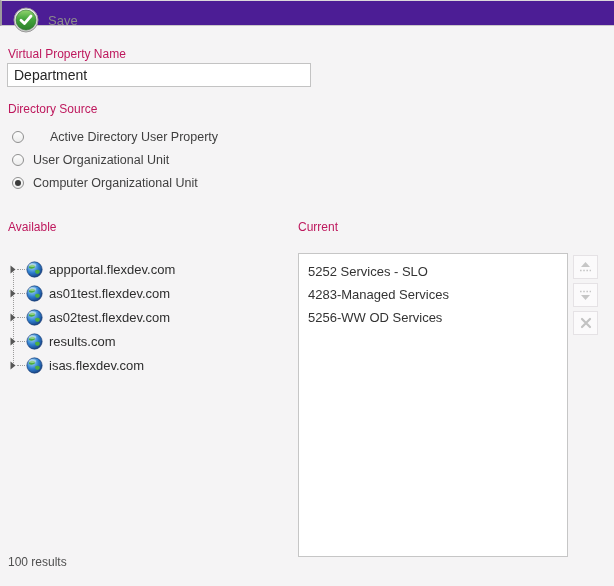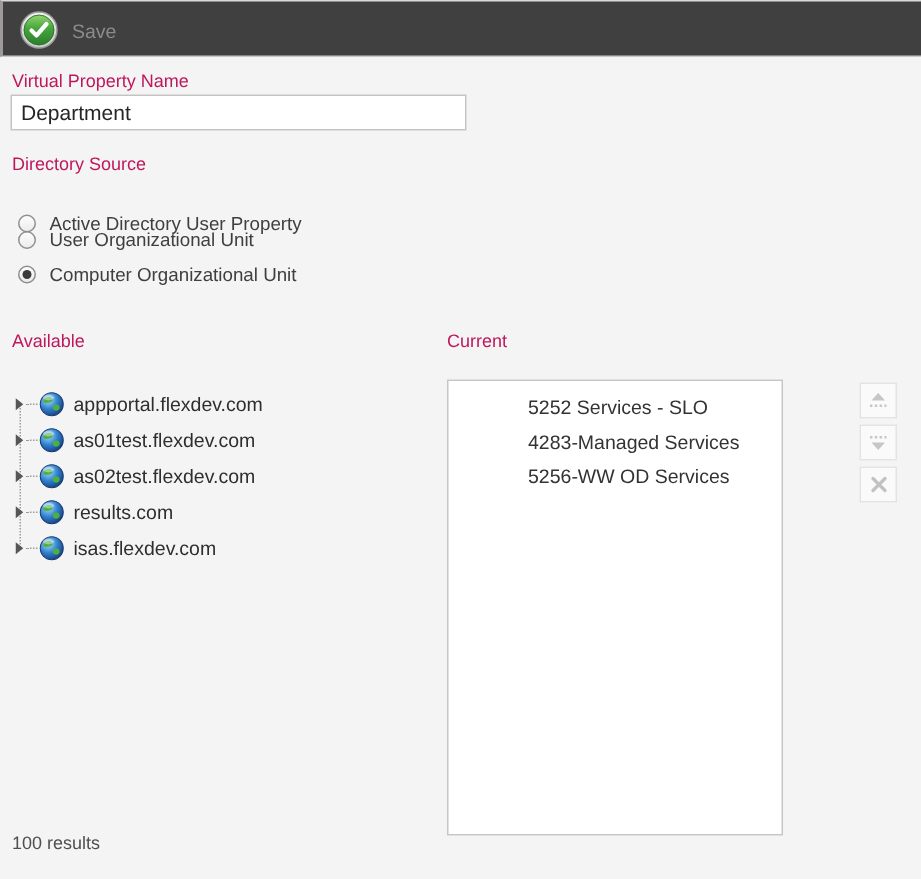--- a/index.html
+++ b/index.html
@@ -11,22 +11,22 @@
     width: 614px;
     height: 586px;
     background: #f5f4f5;
     overflow: hidden;
   }
 
   
   .toolbar {
     position: absolute;
     left: 0; top: 0;
-    width: 614px; height: 38px;
-    background: #404040;
+    width: 614px; height: 26px;
+    background: #4c1d95;
     border-left: 2px solid #9d999d;
     border-top: 1px solid #dbd8db;
     border-bottom: 1px solid #c9c6c9;
   }
   .save-btn {
     position: absolute;
     left: 9px; top: 5px;
     display: flex;
     align-items: center;
     gap: 9px;
@@ -119,26 +119,25 @@
     margin-left: 6px;
     font-size: 13px;
     color: #2e2e2e;
     white-space: nowrap;
   }
 
   
   .current-list {
     position: absolute;
     left: 298px; top: 253px;
-    width: 224px; height: 304px;
+    width: 270px; height: 304px;
     background: #ffffff;
     border: 1px solid #c6c6c6;
     padding-top: 6px;
     overflow: hidden;
-    padding-left: 44px;
   }
   .list-item {
     height: 23px;
     line-height: 23px;
     padding-left: 9px;
     font-size: 13px;
     color: #333333;
     white-space: nowrap;
     cursor: default;
   }
@@ -192,21 +191,21 @@
       </span>
       <span class="save-label">Save</span>
     </div>
   </div>
 
   <div class="field-label" style="left:8px; top:47px;">Virtual Property Name</div>
   <input class="name-input" type="text" value="Department" style="">
 
   <div class="field-label" style="left:8px; top:102px;">Directory Source</div>
 
-  <div class="radio-row" style="top:140px;">
+  <div class="radio-row" style="top:128px;gap:17px;">
     <span class="radio-circle"></span>
     <span class="radio-label">Active Directory User Property</span>
   </div>
   <div class="radio-row" style="top:174px;">
     <span class="radio-circle checked"></span>
     <span class="radio-label">Computer Organizational Unit</span>
   </div>
   <div class="radio-row" style="top:151px;">
     <span class="radio-circle"></span>
     <span class="radio-label">User Organizational Unit</span>

